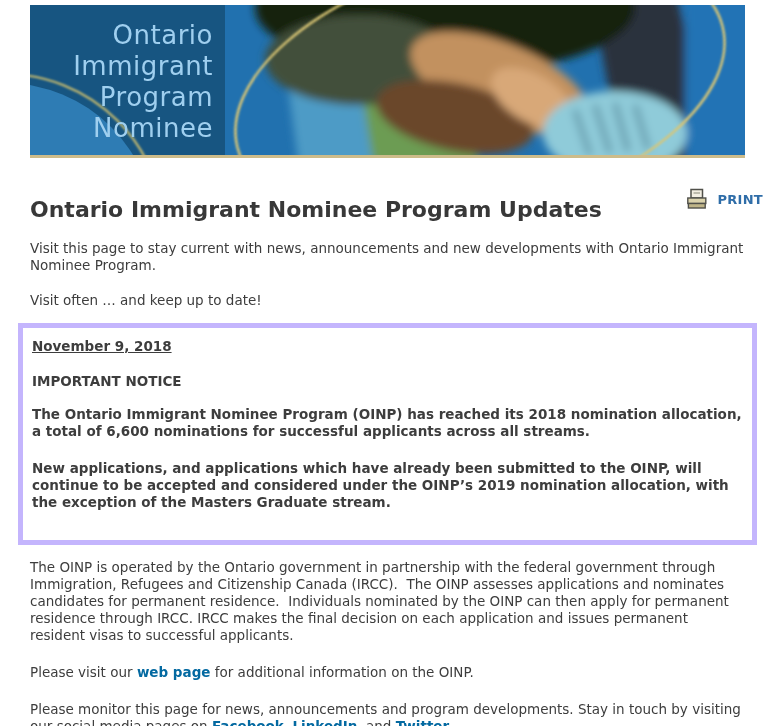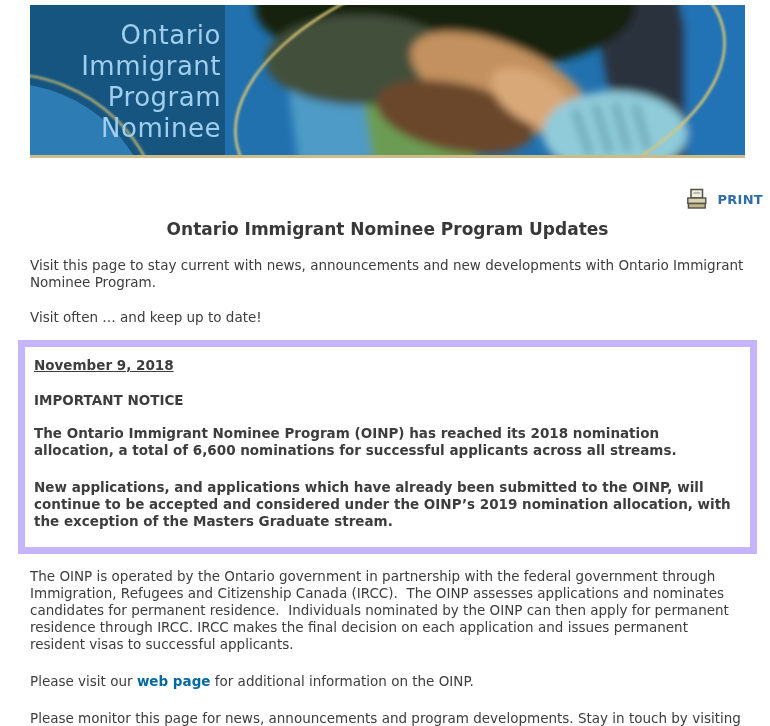--- a/index.html
+++ b/index.html
@@ -7,41 +7,41 @@
     width:770px;height:726px;overflow:hidden;
     font-family:"DejaVu Sans","Liberation Sans",sans-serif;
     color:#3d3d3d;
   }
   .page{padding:5px 25px 10px 30px;}
 
   
   .banner{position:relative;width:715px;height:153px;}
   .banner-art{position:absolute;left:0;top:0;width:715px;height:153px;display:block;}
   .banner-title{
-    position:absolute;left:8px;top:0;width:183px;height:153px;
+    position:absolute;left:0;top:0;width:183px;height:153px;
     display:flex;flex-direction:column;justify-content:center;align-items:flex-end;
     padding-right:12px;box-sizing:content-box;
     font-size:26px;line-height:31px;letter-spacing:.5px;
     color:#9fcfef;font-weight:400;
   }
 
   
   .print-row{display:flex;justify-content:flex-end;margin:9px -18px 0 0;height:24px;}
   .print-link{display:inline-flex;align-items:center;gap:9px;text-decoration:none;cursor:pointer;margin-top:32px;}
   .print-link span{font-size:13px;font-weight:bold;color:#2f6da8;letter-spacing:.3px;}
 
   
-  h1{font-size:17px;font-weight:bold;color:#383838;margin:28px 0 0 0;text-align:center;}
+  h1{font-size:22px;font-weight:bold;color:#383838;margin:6px 0 0 0;}
   .content p{font-size:13.5px;line-height:17px;margin:18px 0 0 0;white-space:pre-wrap;}
   .content a{color:#0369a1;font-weight:bold;text-decoration:none;cursor:pointer;}
 
   .notice-box{
     margin:14px -12px 0 -12px;
-    border:7px solid #c4b5fd;
-    padding:8px 9px 17px 9px;
+    border:5px solid #c4b5fd;
+    padding:8px 9px 29px 9px;
   }
   .notice-box p{margin:0;}
   .notice-box .notice-date{font-weight:bold;text-decoration:underline;margin-top:2px;}
   .notice-box .notice-title{font-weight:bold;margin-top:18px;}
   .notice-box .notice-para{margin-top:16px;font-weight:bold;}
   .notice-box .notice-para2{margin-top:20px;}
 
   p.after-box{margin-top:14px;}
   p.gap20{margin-top:20px;}
 </style>

